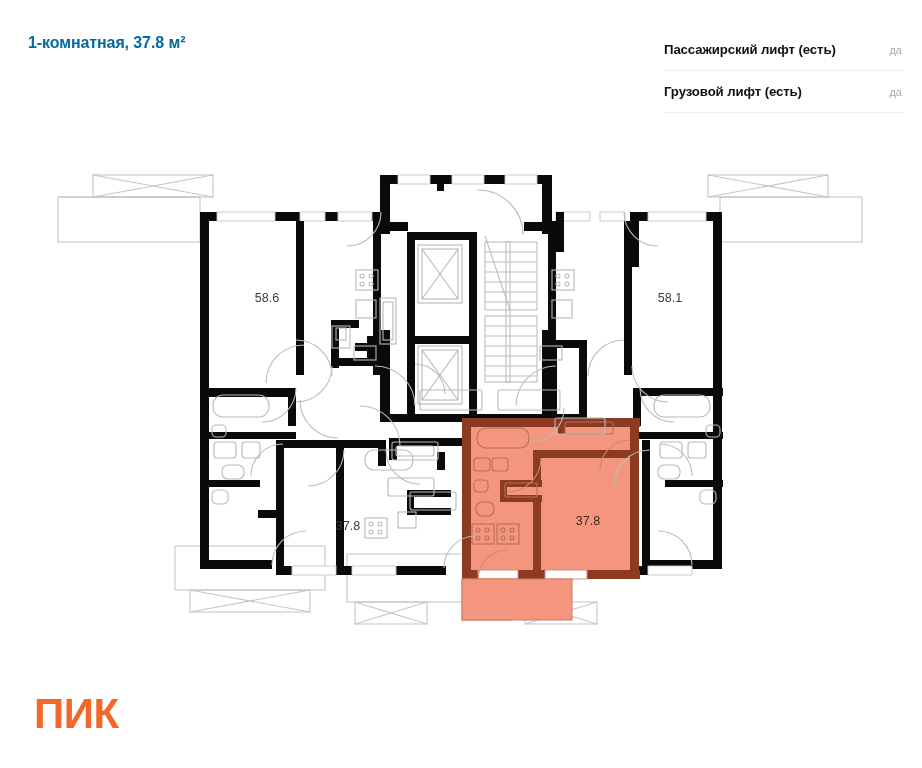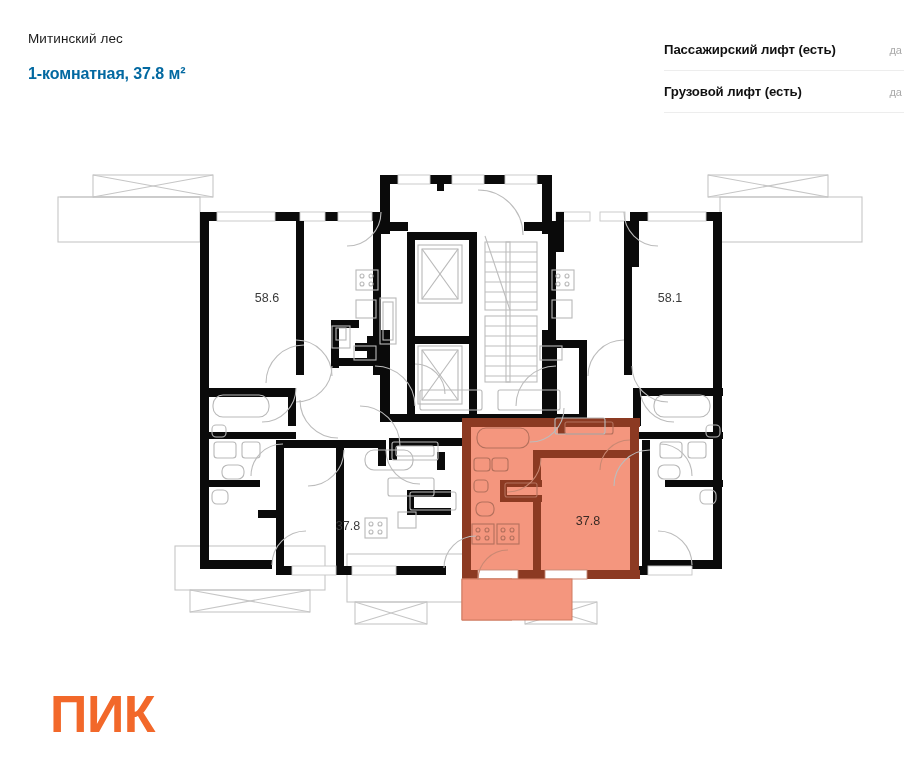--- a/index.html
+++ b/index.html
@@ -89,36 +89,35 @@
     left: 0;
     top: 150px;
     width: 922px;
     height: 520px;
   }
   #plan-svg { display: block; }
 
   
   #logo {
     position: absolute;
-    left: 50px;
+    left: 34px;
     bottom: 34px;
-    font-size: 52px;
+    font-size: 42px;
     font-weight: 700;
     letter-spacing: -.5px;
     line-height: 40px;
     color: #f2682a;
     user-select: none;
     margin-top: 44px;
   }
 </style>
 </head>
 <body>
 
 <div id="header">
-  <p id="complex-name">Митинский лес</p>
   <h1 id="flat-title">1-комнатная, 37.8 м²</h1>
 </div>
 
 <div id="specs">
   <div class="spec-row">
     <span class="spec-label">Пассажирский лифт (есть)</span>
     <span class="spec-value">да</span>
   </div>
   <div class="spec-row">
     <span class="spec-label">Грузовой лифт (есть)</span>

